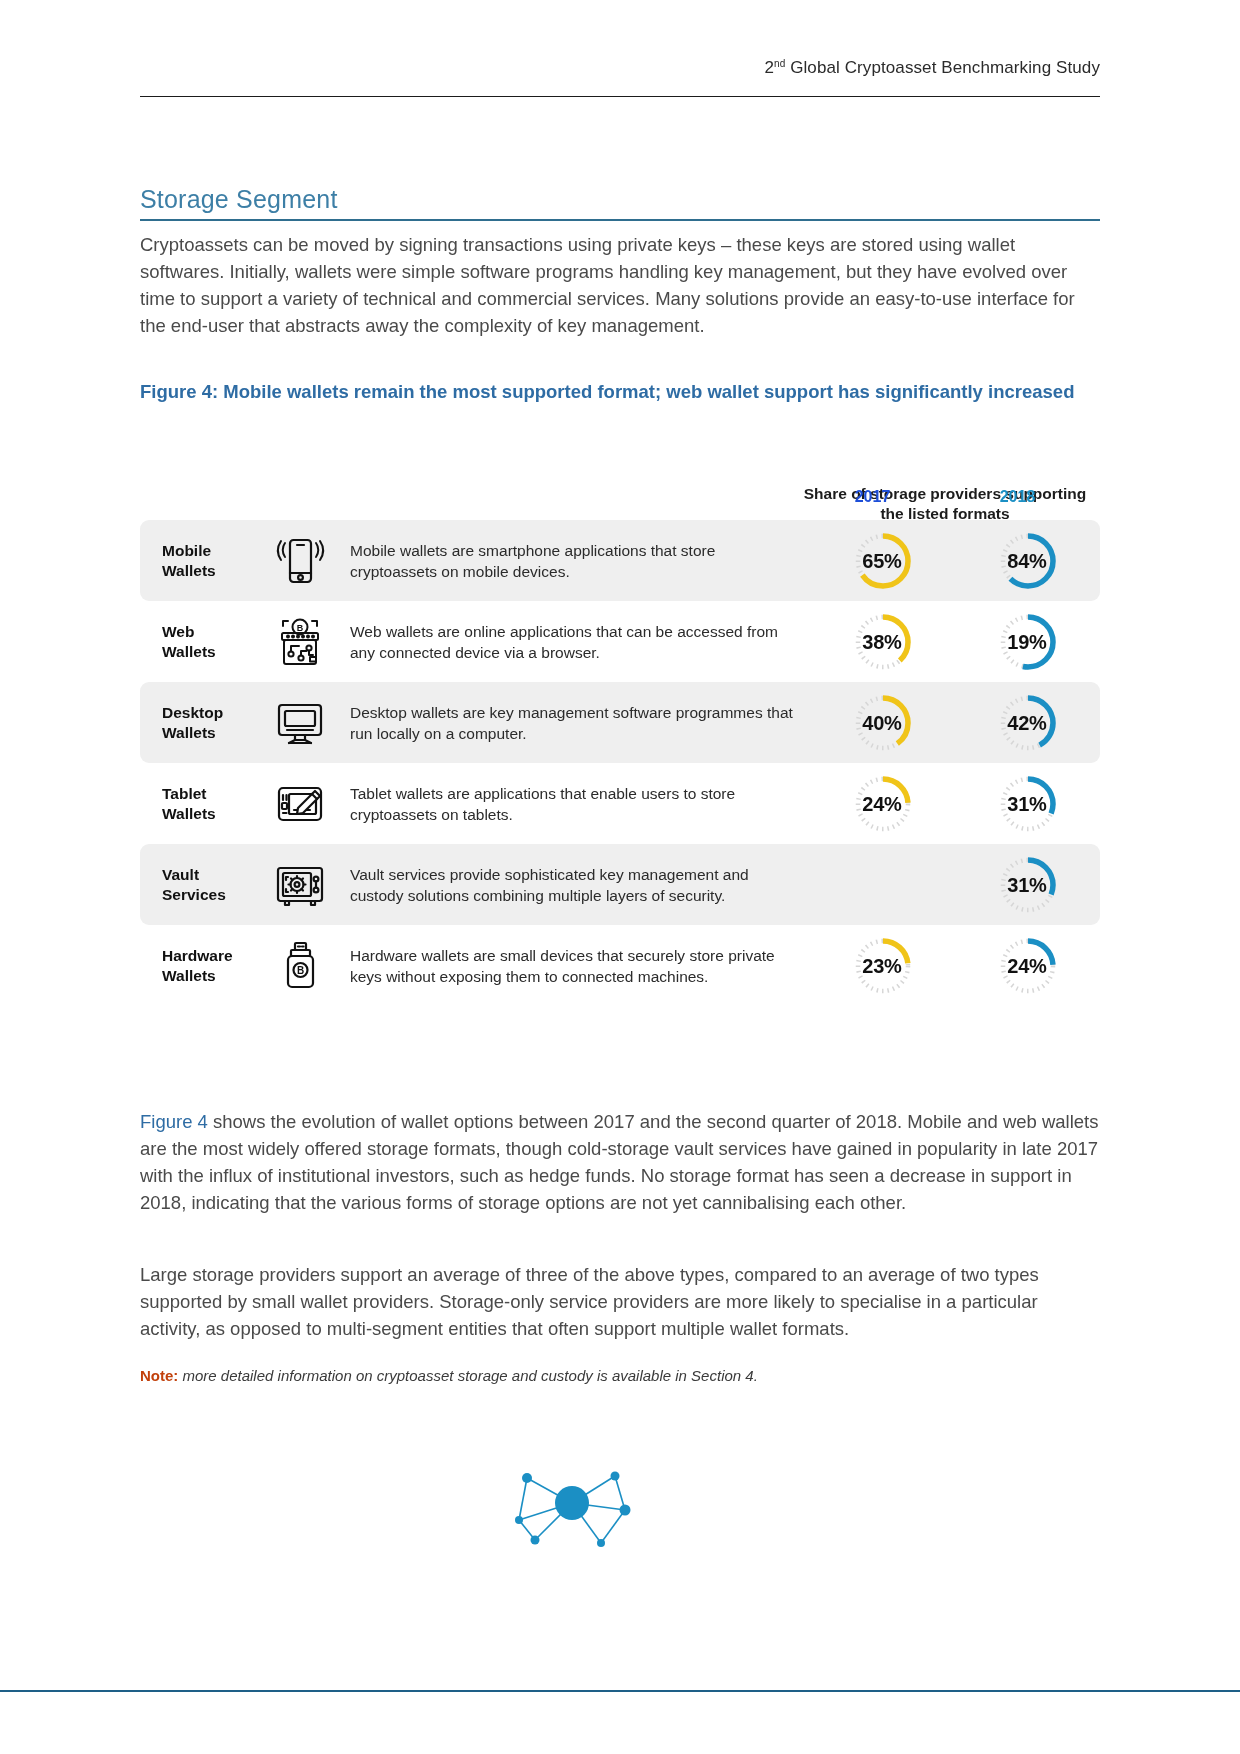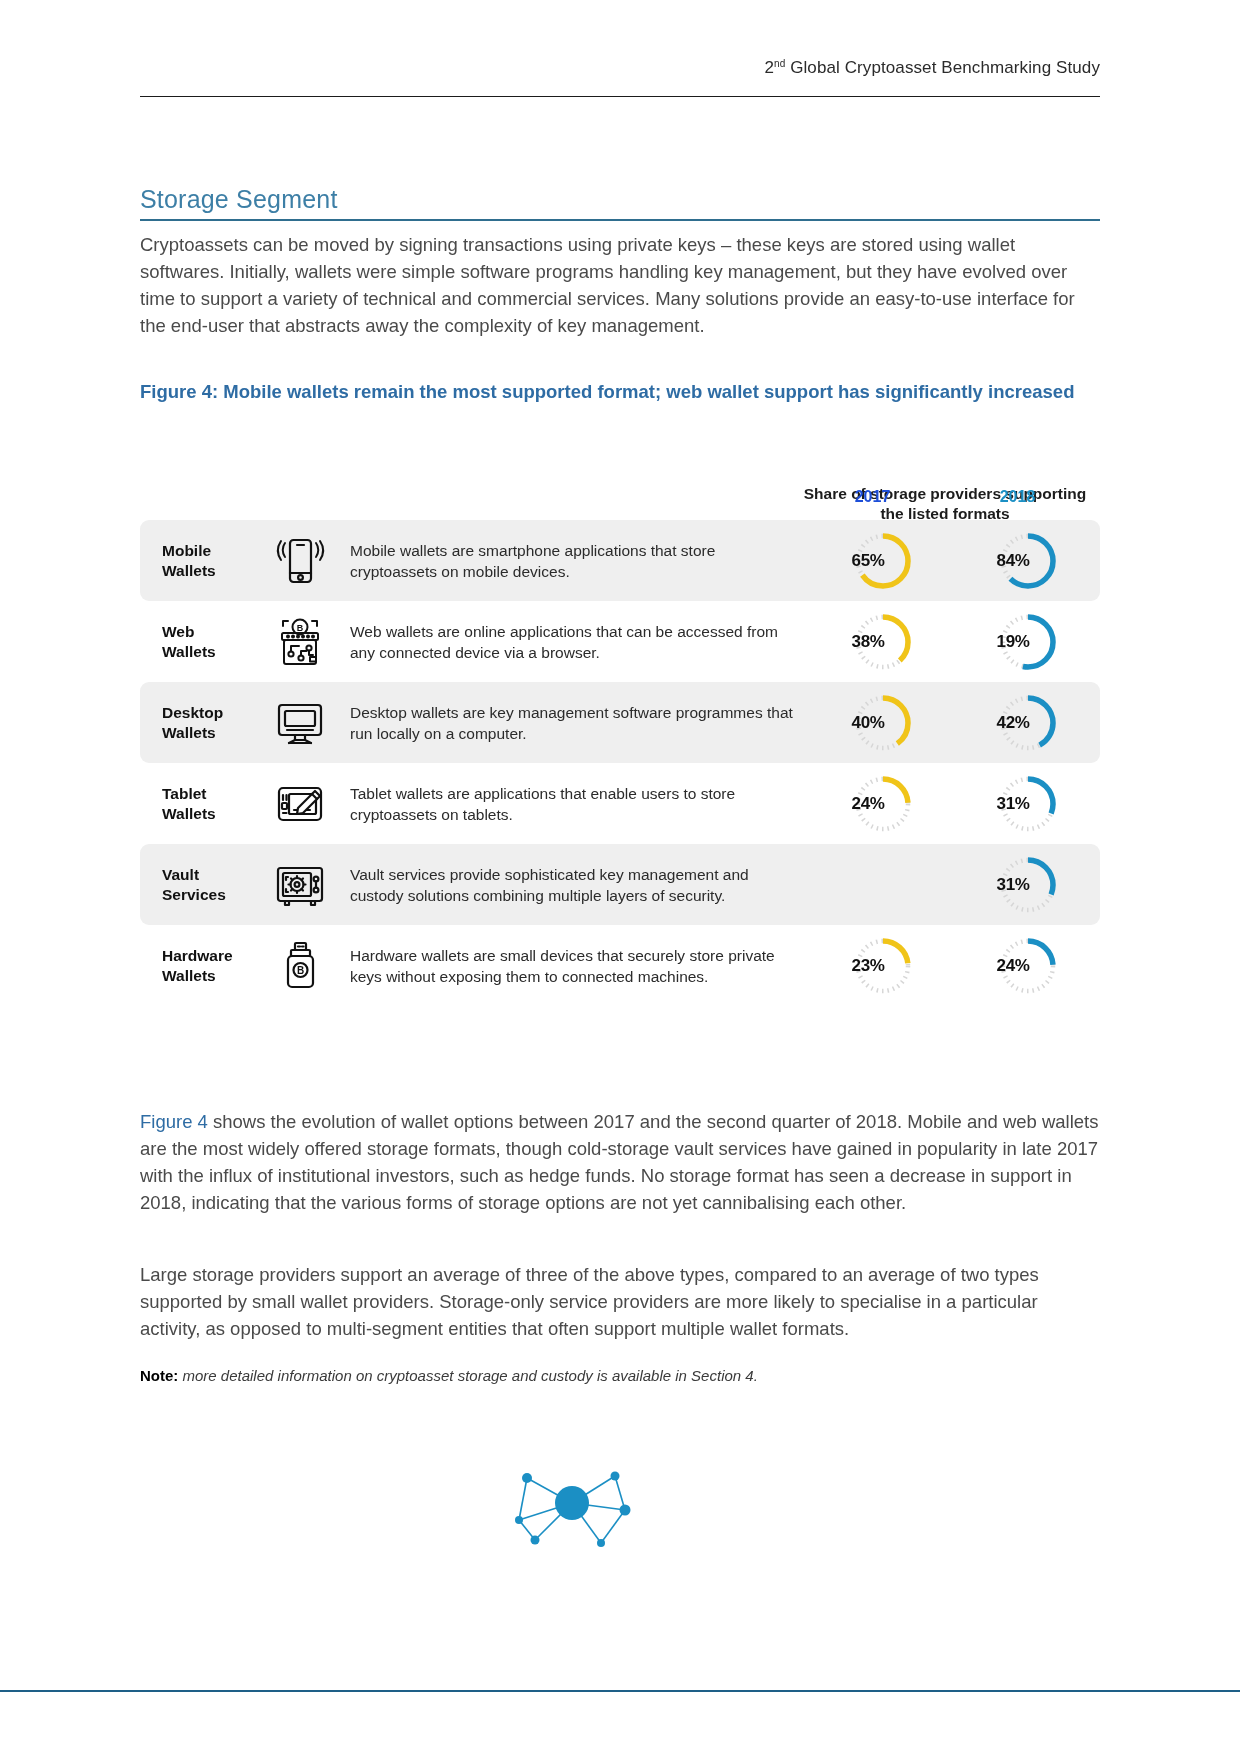--- a/index.html
+++ b/index.html
@@ -86,33 +86,33 @@
     flex: 1; padding-right: 14px;
     font-size: 15.5px; line-height: 21px; color: #2b2b2b;
   }
   .row-donuts { width: 290px; display: flex; }
   .donut-cell { flex: 1; display: flex; align-items: center; justify-content: center; }
   .donut { position: relative; width: 62px; height: 62px; }
   .donut svg { display: block; }
   .donut .pct {
     position: absolute; left: 0; right: 12px; top: 50%;
     transform: translateY(-48%);
-    text-align: left; font-size: 17px; font-weight: bold; color: #111;
+    text-align: right; font-size: 20px; font-weight: bold; color: #111;
     letter-spacing: -.3px;
   }
   .donut.empty { visibility: hidden; }
 
   
   .p-after1 { top: 1108px; }
   .p-after2 { top: 1261px; }
   .note {
     position: absolute; left: 140px; top: 1365px; width: 960px;
     font-size: 15px; line-height: 22px; color: #3a3a3a; font-style: italic;
   }
-  .note b { font-style: normal; font-weight: bold; color:#000000; }
+  .note b { font-style: normal; font-weight: bold; color:#c2410c; }
   .fig-ref { color: #2e6ca4; }
 
   
   .footer-rule {
     position: absolute; left: 0; top: 1690px; width: 1240px; height: 2px;
     background: #1e5f87;
   }
   .footer-node {
     position: absolute; left: 497px; top: 1448px; width: 150px; height: 110px;
   }

